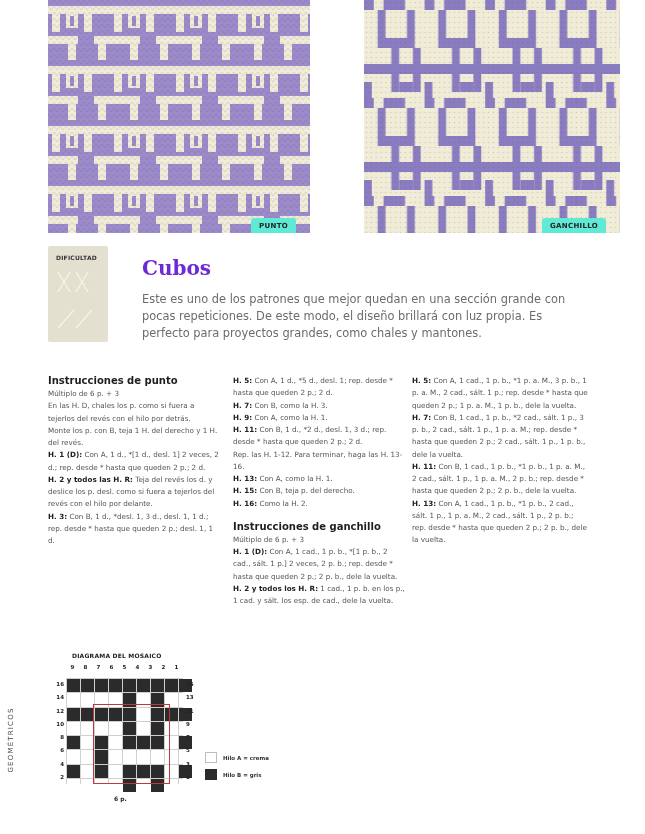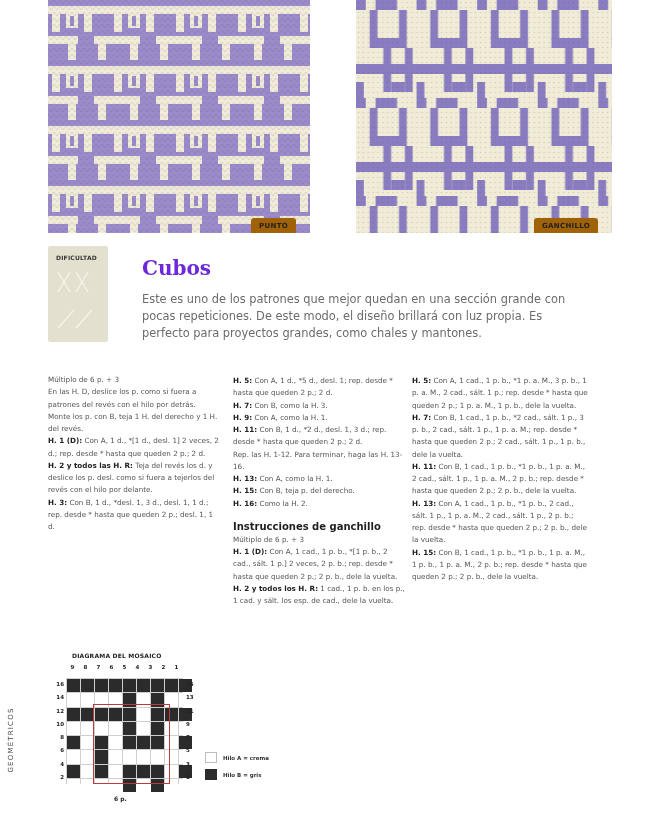--- a/index.html
+++ b/index.html
@@ -1,24 +1,24 @@
 <!DOCTYPE html>
 <html><head>
 <meta charset="utf-8">
 <style>
   * { box-sizing: border-box; margin: 0; padding: 0; }
   html, body { width: 645px; height: 834px; background: #ffffff; overflow: hidden; }
   body { position: relative; font-family: "DejaVu Sans", sans-serif; color: #3a3a3a; }
 
   .swatch { position: absolute; top: 0; height: 233px; overflow: hidden; }
   .swatch-knit { left: 48px; width: 262px; }
-  .swatch-crochet { left: 320px; width: 292px; padding-left: 36px; }
+  .swatch-crochet { left: 328px; width: 292px; padding-left: 36px; }
   .swatch svg { display: block; width: 100%; height: 100%; }
   .swatch-label {
-    position: absolute; bottom: 0; background: #a16207; color: #222;
+    position: absolute; bottom: 0; background: #5eead4; color: #222;
     font-size: 7px; font-weight: bold; letter-spacing: 0.3px;
     padding: 4px 8px 3px 8px; border-radius: 3px 3px 0 0;
   }
   .swatch-knit .swatch-label { right: 14px; }
   .swatch-crochet .swatch-label { right: 14px; }
 
   .difficulty {
     position: absolute; left: 48px; top: 246px; width: 60px; height: 96px;
     background: #e4e0cf; border-radius: 2px;
   }
@@ -130,22 +130,23 @@
       <path d="M4 60 L20 42"></path>
       <path d="M22 60 L38 42"></path>
     </g>
   </svg>
 </div>
 
 <div class="title">Cubos</div>
 <div class="intro">Este es uno de los patrones que mejor quedan en una sección grande con pocas repeticiones. De este modo, el diseño brillará con luz propia. Es perfecto para proyectos grandes, como chales y mantones.</div>
 
 <div class="col col1">
+  <h3>Instrucciones de punto</h3>
   <p>Múltiplo de 6 p. + 3</p>
-  <p>En las H. D, deslice los p. como si fuera a patrones del revés con el hilo por detrás.</p>
+  <p>En las H. D, chales los p. como si fuera a tejerlos del revés con el hilo por detrás.</p>
   <p>Monte los p. con B, teja 1 H. del derecho y 1 H. del revés.</p>
   <p><b>H. 1 (D):</b><span> Con A, 1 d., *[1 d., desl. 1] 2 veces, 2 d.; rep. desde * hasta que queden 2 p.; 2 d.</span></p>
   <p><b>H. 2 y todos las H. R:</b><span> Teja del revés los d. y deslice los p. desl. como si fuera a tejerlos del revés con el hilo por delante.</span></p>
   <p><b>H. 3:</b><span> Con B, 1 d., *desl. 1, 3 d., desl. 1, 1 d.; rep. desde * hasta que queden 2 p.; desl. 1, 1 d.</span></p>
 </div>
 
 <div class="col col2">
   <p><b>H. 5:</b><span> Con A, 1 d., *5 d., desl. 1; rep. desde * hasta que queden 2 p.; 2 d.</span></p>
   <p><b>H. 7:</b><span> Con B, como la H. 3.</span></p>
   <p><b>H. 9:</b><span> Con A, como la H. 1.</span></p>
@@ -159,21 +160,20 @@
   <p>Múltiplo de 6 p. + 3</p>
   <p><b>H. 1 (D):</b><span> Con A, 1 cad., 1 p. b., *[1 p. b., 2 cad., sált. 1 p.] 2 veces, 2 p. b.; rep. desde * hasta que queden 2 p.; 2 p. b., dele la vuelta.</span></p>
   <p><b>H. 2 y todos los H. R:</b><span> 1 cad., 1 p. b. en los p., 1 cad. y sált. los esp. de cad., dele la vuelta.</span></p>
 </div>
 
 <div class="col col3">
   <p><b>H. 5:</b><span> Con A, 1 cad., 1 p. b., *1 p. a. M., 3 p. b., 1 p. a. M., 2 cad., sált. 1 p.; rep. desde * hasta que queden 2 p.; 1 p. a. M., 1 p. b., dele la vuelta.</span></p>
   <p><b>H. 7:</b><span> Con B, 1 cad., 1 p. b., *2 cad., sált. 1 p., 3 p. b., 2 cad., sált. 1 p., 1 p. a. M.; rep. desde * hasta que queden 2 p.; 2 cad., sált. 1 p., 1 p. b., dele la vuelta.</span></p>
   <p><b>H. 11:</b><span> Con B, 1 cad., 1 p. b., *1 p. b., 1 p. a. M., 2 cad., sált. 1 p., 1 p. a. M., 2 p. b.; rep. desde * hasta que queden 2 p.; 2 p. b., dele la vuelta.</span></p>
   <p><b>H. 13:</b><span> Con A, 1 cad., 1 p. b., *1 p. b., 2 cad., sált. 1 p., 1 p. a. M., 2 cad., sált. 1 p., 2 p. b.; rep. desde * hasta que queden 2 p.; 2 p. b., dele la vuelta.</span></p>
-  <p><b>H. 15:</b><span> Con B, 1 cad., 1 p. b., *1 p. b., 1 p. a. M., 1 p. b., 1 p. a. M., 2 p. b.; rep. desde * hasta que queden 2 p.; 2 p. b., dele la vuelta.</span></p>
 </div>
 
 <div class="diagram-title">DIAGRAMA DEL MOSAICO</div>
 <div class="grid-wrap">
   <div class="col-nums">
     <span>9</span>
     <span>8</span>
     <span>7</span>
     <span>6</span>
     <span>5</span>

